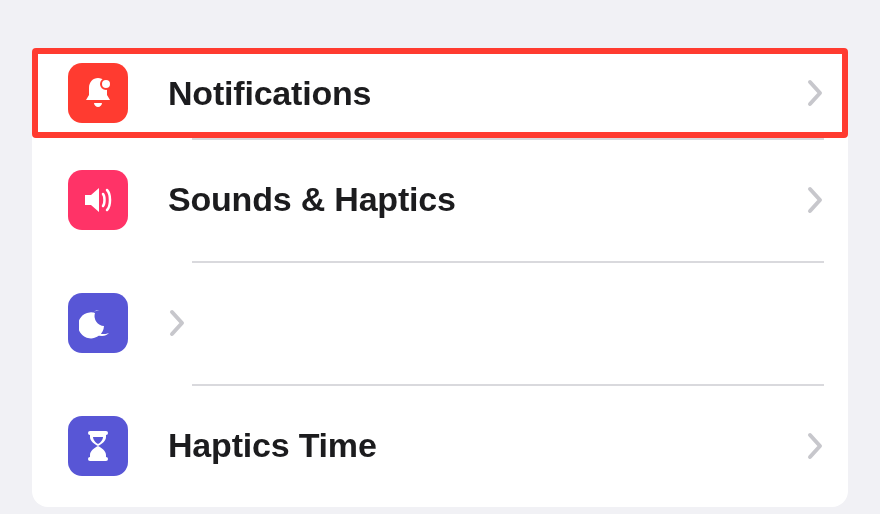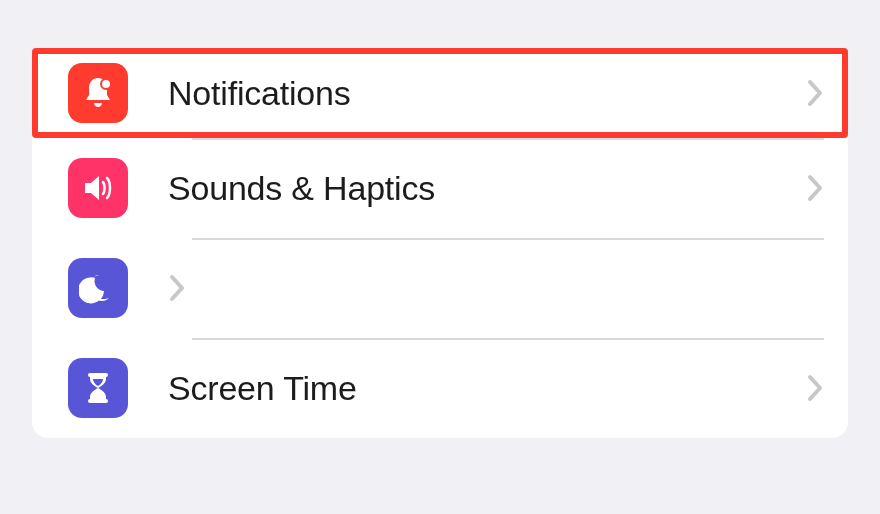--- a/index.html
+++ b/index.html
@@ -31,21 +31,21 @@
       height: 90px;
       border: 6px solid #ff3b30;
       border-radius: 4px;
       pointer-events: none;
       z-index: 10;
     }
     .settings-row {
       display: flex;
       align-items: center;
       width: 100%;
-      height: 100px;
+      height: 123px;
       padding: 0 24px 0 28px;
       cursor: pointer;
       position: relative;
     }
     .settings-row.first {
       height: 90px;
     }
     .divider {
       position: absolute;
       top: 0;
@@ -73,21 +73,21 @@
     }
     .icon-focus {
       background: #5856d6;
     }
     .icon-screentime {
       background: #5856d6;
     }
     .row-label {
       flex: 1;
       font-size: 34px;
-      font-weight: 400;
+      font-weight: 700;
       color: #1c1c1e;
       letter-spacing: -0.2px;
     }
     .chevron {
       color: #c7c7cc;
       flex-shrink: 0;
     }
     svg {
       display: block;
     }
@@ -150,21 +150,21 @@
   <div class="settings-row">
     <div class="divider"></div>
     <div class="icon-tile icon-screentime">
       <svg width="38" height="38" viewBox="0 0 38 38">
         <path d="M11 6 L27 6 L27 10 C27 14 23 17 19 19 C23 21 27 24 27 28 L27 32 L11 32 L11 28 C11 24 15 21 19 19 C15 17 11 14 11 10 Z" fill="#ffffff"></path>
         <rect x="9" y="4" width="20" height="4" rx="2" fill="#ffffff"></rect>
         <rect x="9" y="30" width="20" height="4" rx="2" fill="#ffffff"></rect>
         <path d="M14 10 L24 10 C24 13 21 16 19 17 C17 16 14 13 14 10 Z" fill="#5856d6"></path>
       </svg>
     </div>
-    <span class="row-label">Screen Time</span>
+    <span class="row-label">Haptics Time</span>
     <span class="chevron">
       <svg width="18" height="30" viewBox="0 0 18 30">
         <path d="M4 4 L14 15 L4 26" stroke="#c7c7cc" stroke-width="4" fill="none" stroke-linecap="round" stroke-linejoin="round"></path>
       </svg>
     </span>
   </div>
 
 </div>
 
 </body></html>

